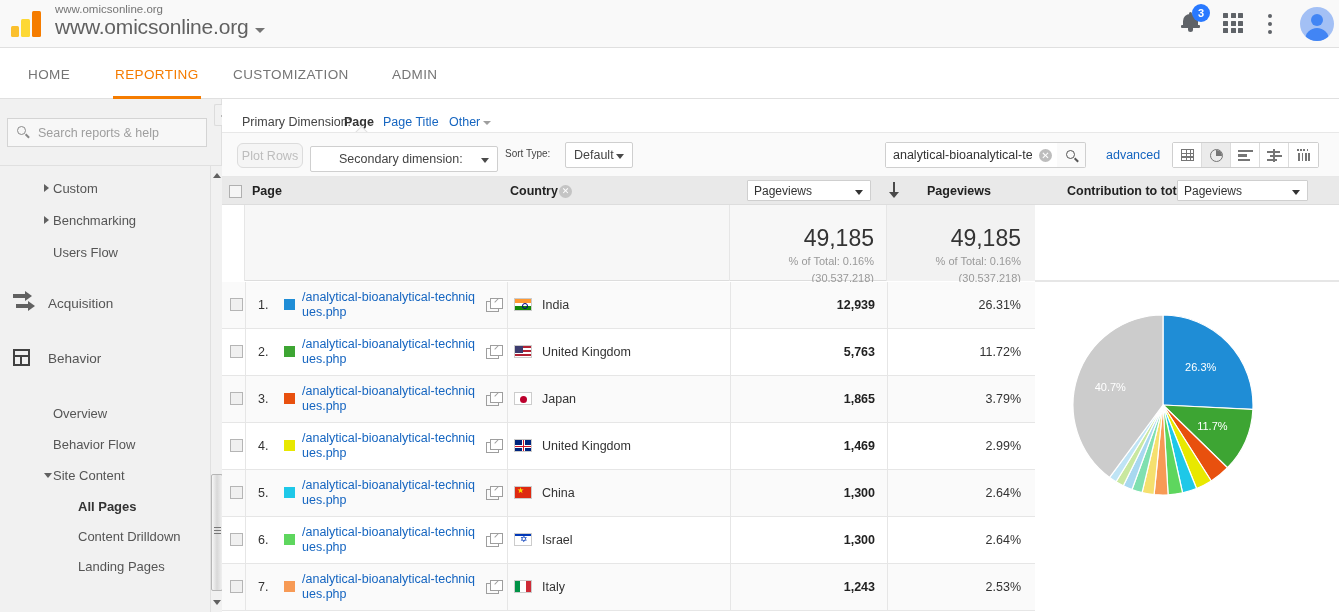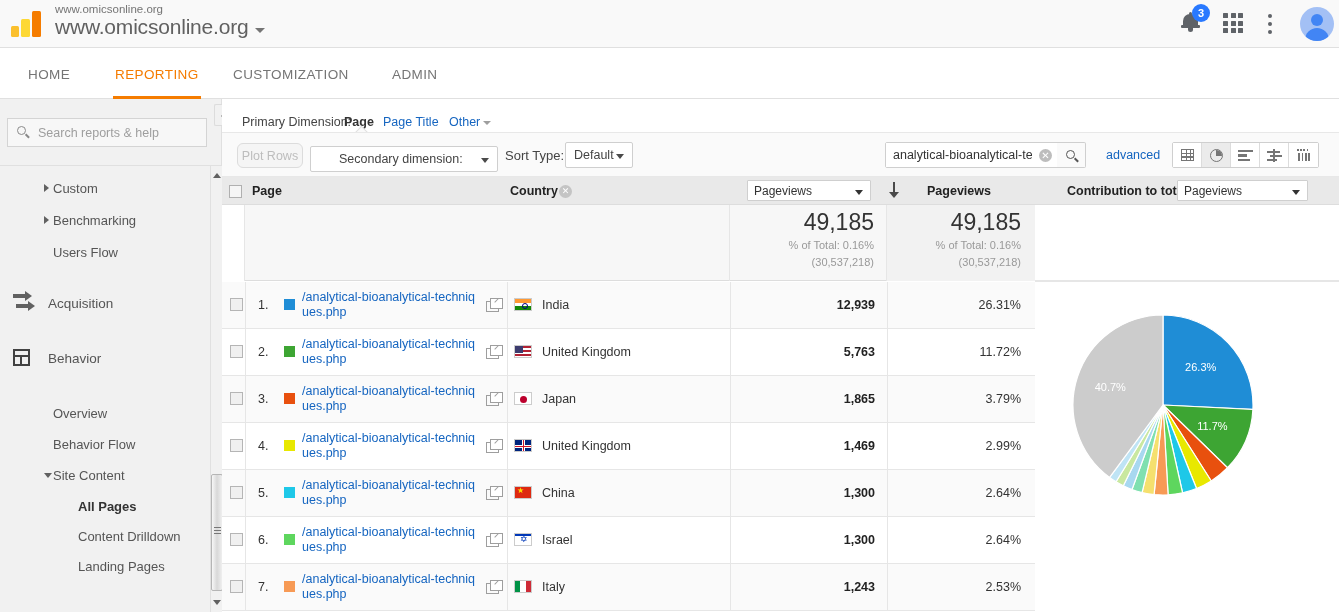--- a/index.html
+++ b/index.html
@@ -242,21 +242,21 @@
     border-radius: 2px; font-size: 12.5px; color: #444;
     line-height: 25px; padding-left: 8px; cursor: pointer;
   }
   .dd .cv {
     position: absolute; right: 8px; top: 11px; width: 0; height: 0;
     border-left: 4.5px solid transparent; border-right: 4.5px solid transparent;
     border-top: 5px solid #4a4a4a;
   }
   #dd-secondary { left: 88px; top: 13px; width: 188px; padding-left: 28px; }
   #dd-sorttype { left: 343px; top: 9px; width: 68px; }
-  .sorttype-label { position: absolute; left: 283px; top: 15px; font-size: 13px; color: #444; }
+  .sorttype-label { position: absolute; left: 283px; top: 15px; font-size: 10px; color: #444; }
 
   .search-table {
     position: absolute; left: 663px; top: 9px; width: 173px; height: 26px;
     border: 1px solid #cfcfcf; background: #fff; border-radius: 2px 0 0 2px;
   }
   .search-table input {
     width: 146px; height: 24px; border: none; outline: none;
     padding-left: 7px; font-size: 12.5px; color: #333;
     font-family: "Liberation Sans", sans-serif;
   }
@@ -380,21 +380,21 @@
 
   
   .sum-row {
     position: absolute; left: 0; top: 106px; width: 813px; height: 76px;
     background: #f7f7f7; border-bottom: 1px solid #ddd;
   }
   .sum-cell-l { position: absolute; left: 0; top: 0; width: 23px; height: 76px; background: #fff; border-right: 1px solid #e6e6e6; }
   .sum-pane1 { position: absolute; left: 23px; top: 0; width: 485px; height: 76px; border-right: 1px solid #e6e6e6; }
   .sum-pane2 { position: absolute; left: 508px; top: 0; width: 157px; height: 76px; border-right: 1px solid #e6e6e6; text-align: right; padding-right: 12px; }
   .sum-pane3 { position: absolute; left: 665px; top: 0; width: 148px; height: 76px; text-align: right; padding-right: 14px; background: #f2f2f2; }
-  .sum-big { font-size: 23px; color: #333; margin-top: 4px; font-weight: normal; }
+  .sum-big { font-size: 23px; color: #333; margin-top: 20px; font-weight: normal; }
   .sum-sub { font-size: 11px; color: #999; line-height: 15px; margin-top: 2px; }
   .sum-blank { position: absolute; left: 813px; top: 106px; width: 304px; height: 76px; background: #fff; border-bottom: 1px solid #e6e6e6; }
 
   
   .row { position: absolute; left: 0; width: 813px; height: 47px; border-bottom: 1px solid #e6e6e6; }
   .row.even { background: #fafafa; }
   .row.odd { background: #fff; }
   .r-chk {
     position: absolute; left: 8px; top: 16px; width: 13px; height: 13px;
     border: 1px solid #b5b5b5; background: #f0f0f0;

